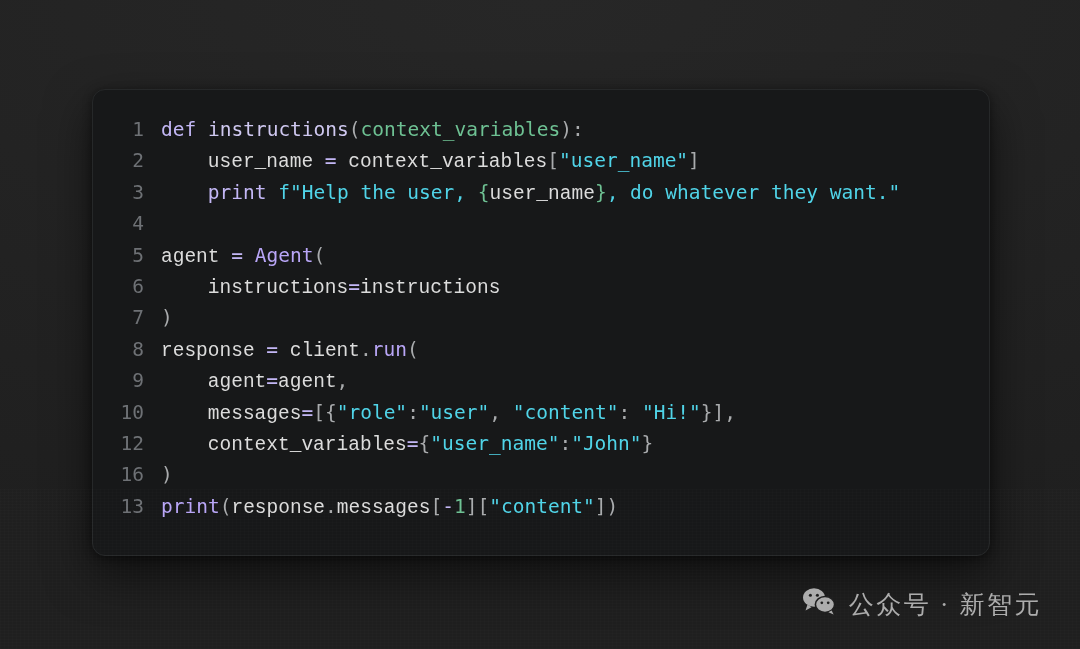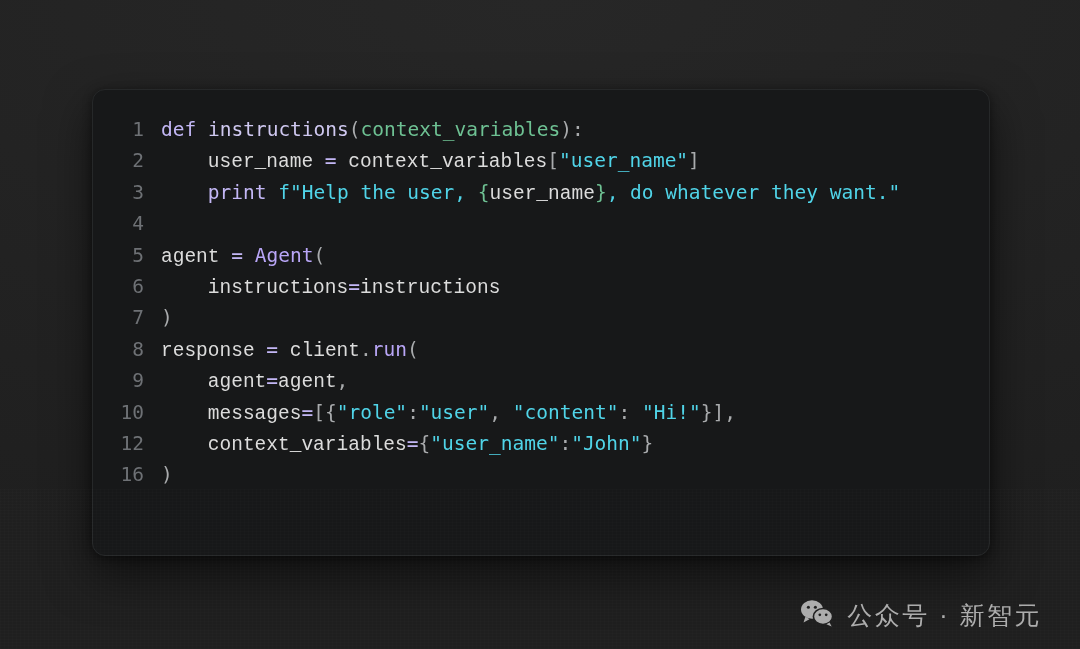--- a/index.html
+++ b/index.html
@@ -79,26 +79,26 @@
   .t-call { color:#b9a6f7; }   
   .t-par  { color:#6ec193; }   
   .t-str  { color:#50d4e8; }   
   .t-num  { color:#6ec193; }   
   .t-pl   { color:#dcdcdc;font-family:Liberation Mono, monospace; }   
   .t-pun  { color:#a9abad; }   
 
   
   #watermark{
     position:absolute;
-    right:38px; bottom:16px;
-    display:flex; align-items:flex-start; gap:13px;
+    right:38px; bottom:28px;
+    display:flex; align-items:center; gap:13px;
     color:#b9b9b9;
     font-size:25px;
     letter-spacing:2.5px;
-    font-family:Liberation Sans, sans-serif;
+    font-family:Liberation Serif, serif;
     opacity:.92;
   }
   #wechat-icon{ display:block; }
 </style>
 </head>
 <body>
 
 <div id="stage">
 
   <div id="code-card">
@@ -145,20 +145,23 @@
       </div>
 
       <div class="code-line">
         <span class="ln">12</span><span class="lc"><span class="t-pl">    context_variables</span><span class="t-kw">=</span><span class="t-pun">{</span><span class="t-str">"user_name"</span><span class="t-pun">:</span><span class="t-str">"John"</span><span class="t-pun">}</span></span>
       </div>
 
       <div class="code-line">
         <span class="ln">16</span><span class="lc"><span class="t-pun">)</span></span>
       </div>
 
+      <div class="code-line">
+        <span class="ln">13</span><span class="lc"><span class="t-call">print</span><span class="t-pun">(</span><span class="t-pl">response</span><span class="t-pun">.</span><span class="t-pl">messages</span><span class="t-pun">[</span><span class="t-kw">-</span><span class="t-num">1</span><span class="t-pun">][</span><span class="t-str">"content"</span><span class="t-pun">])</span></span>
+      </div>
 
     </div>
   </div>
 
   <div id="watermark">
     <span id="wechat-icon">
       <svg width="34" height="28" viewBox="0 0 34 28" aria-hidden="true">
         <ellipse cx="12" cy="10.5" rx="11" ry="9.2" fill="#b9b9b9"></ellipse>
         <polygon points="5.5,17.5 3.5,23.5 9.5,20.2" fill="#b9b9b9"></polygon>
         <circle cx="8.4" cy="8.3" r="1.55" fill="#1f1f1f"></circle>

